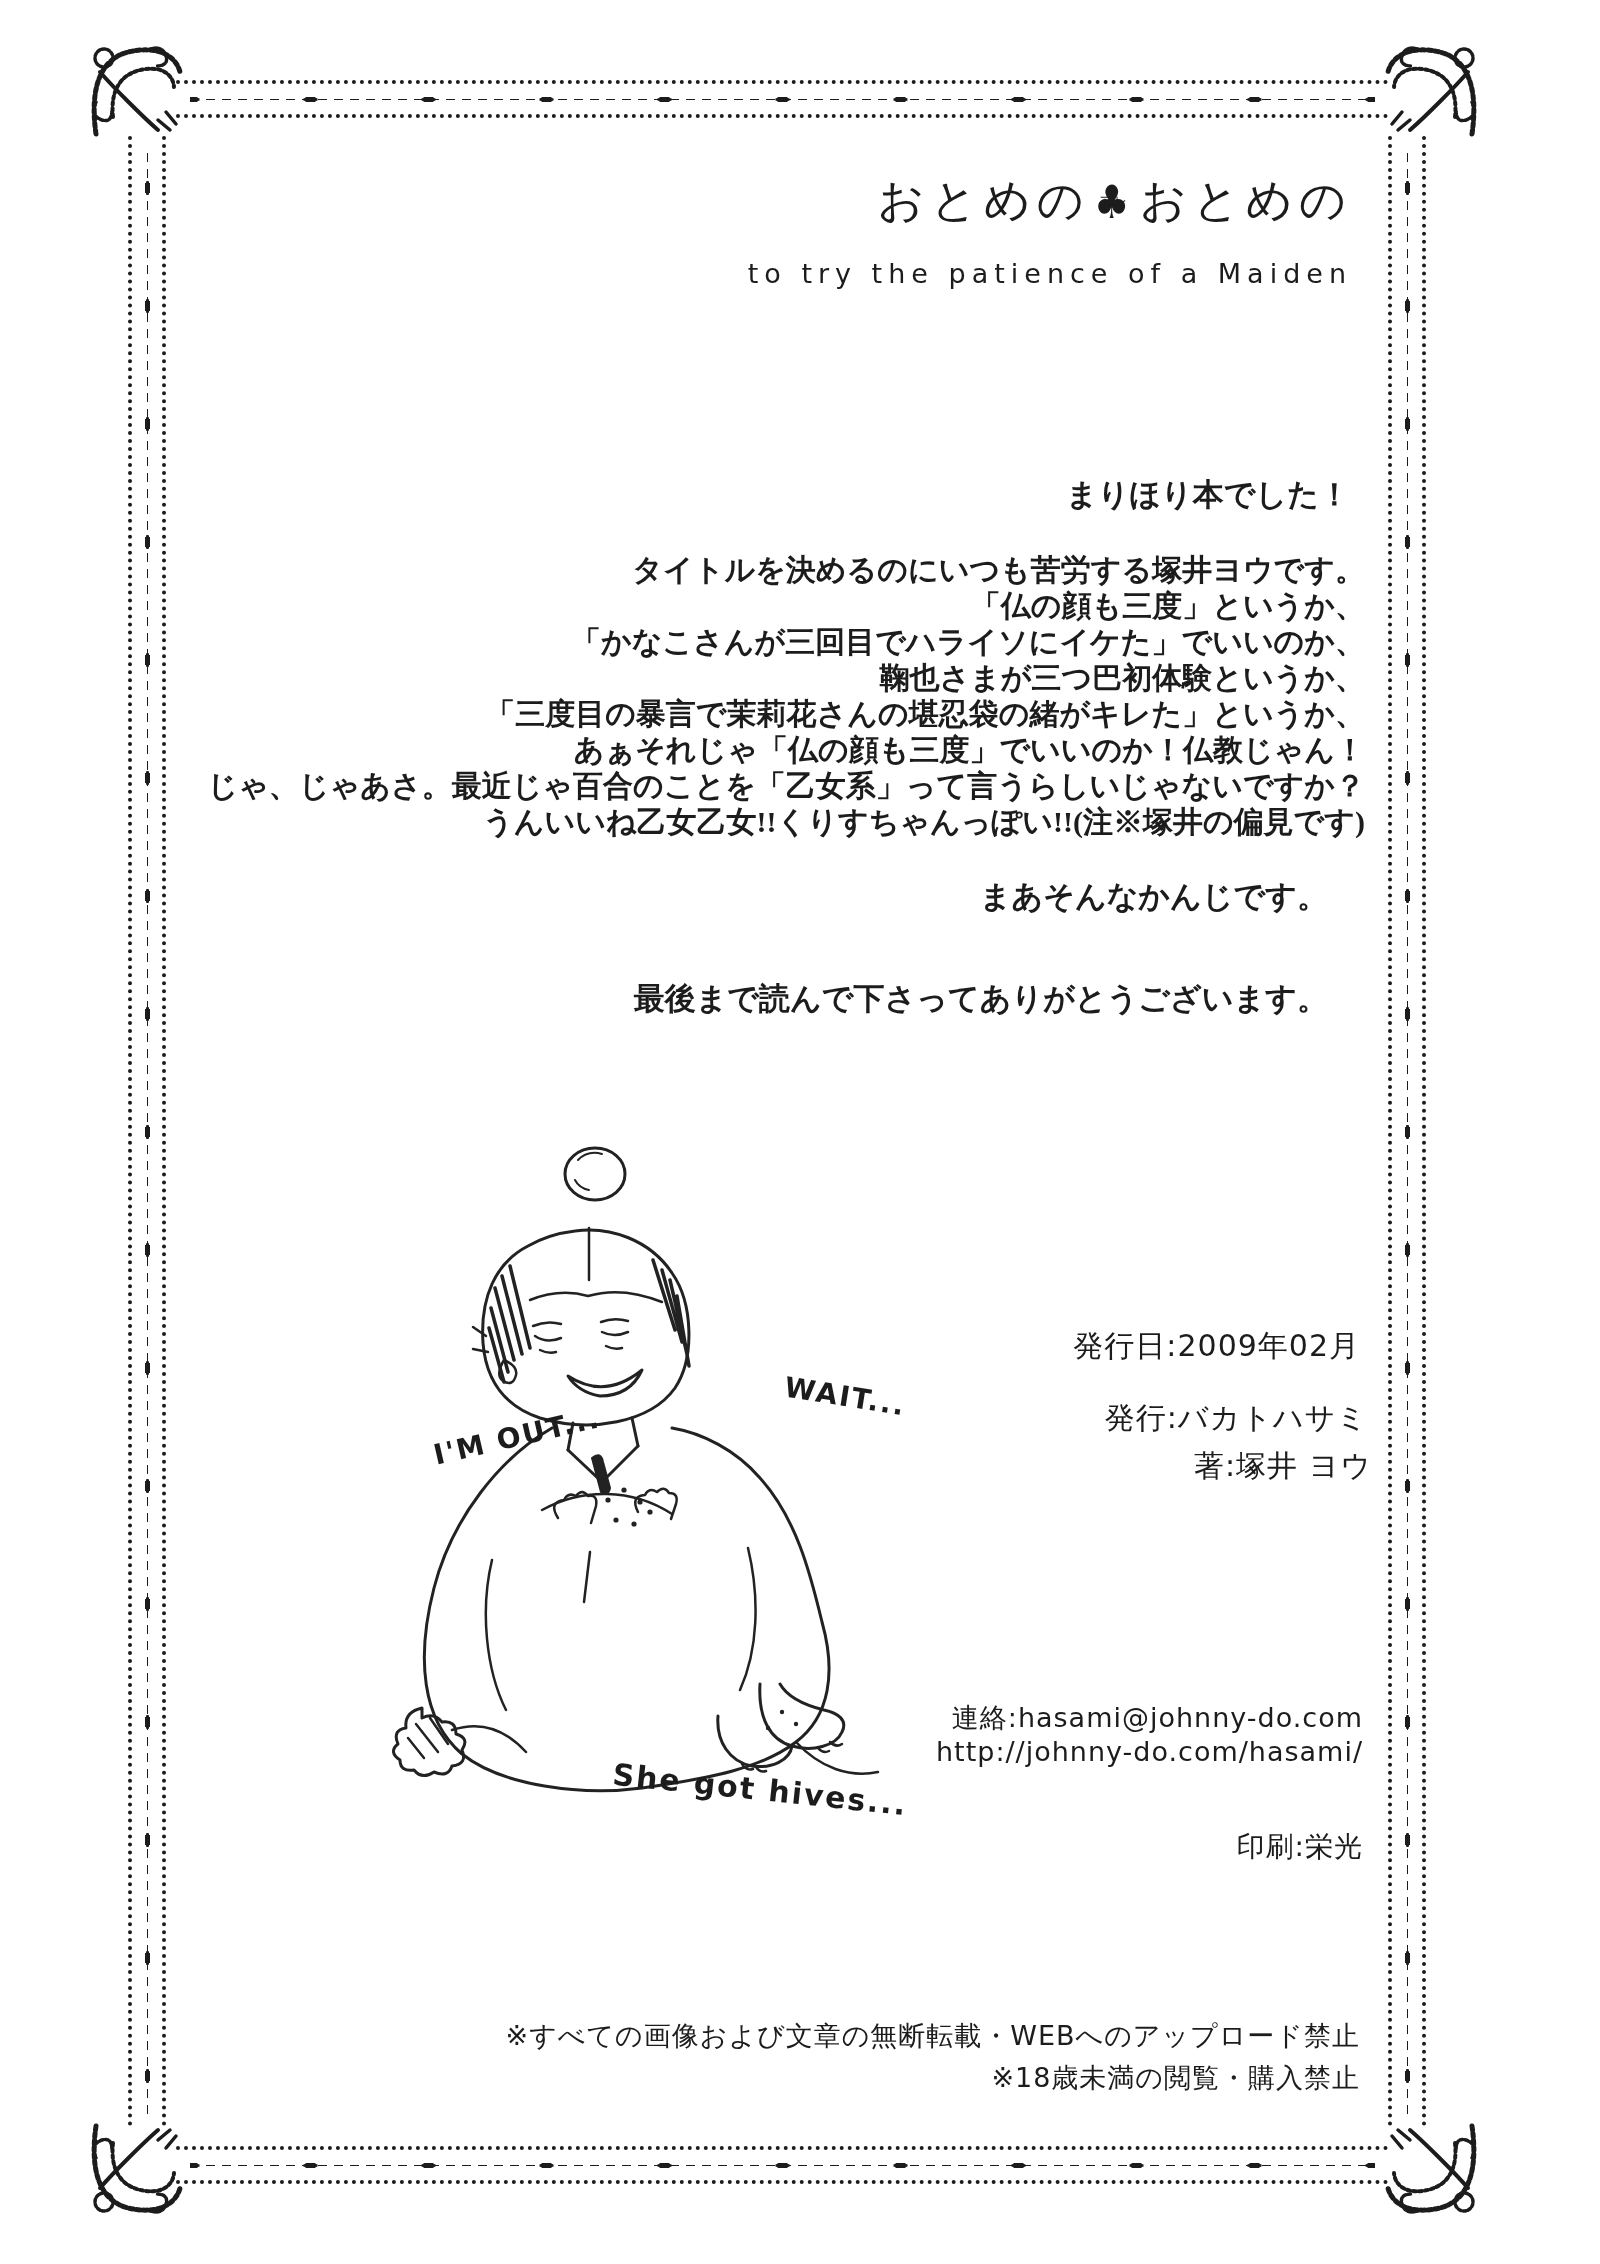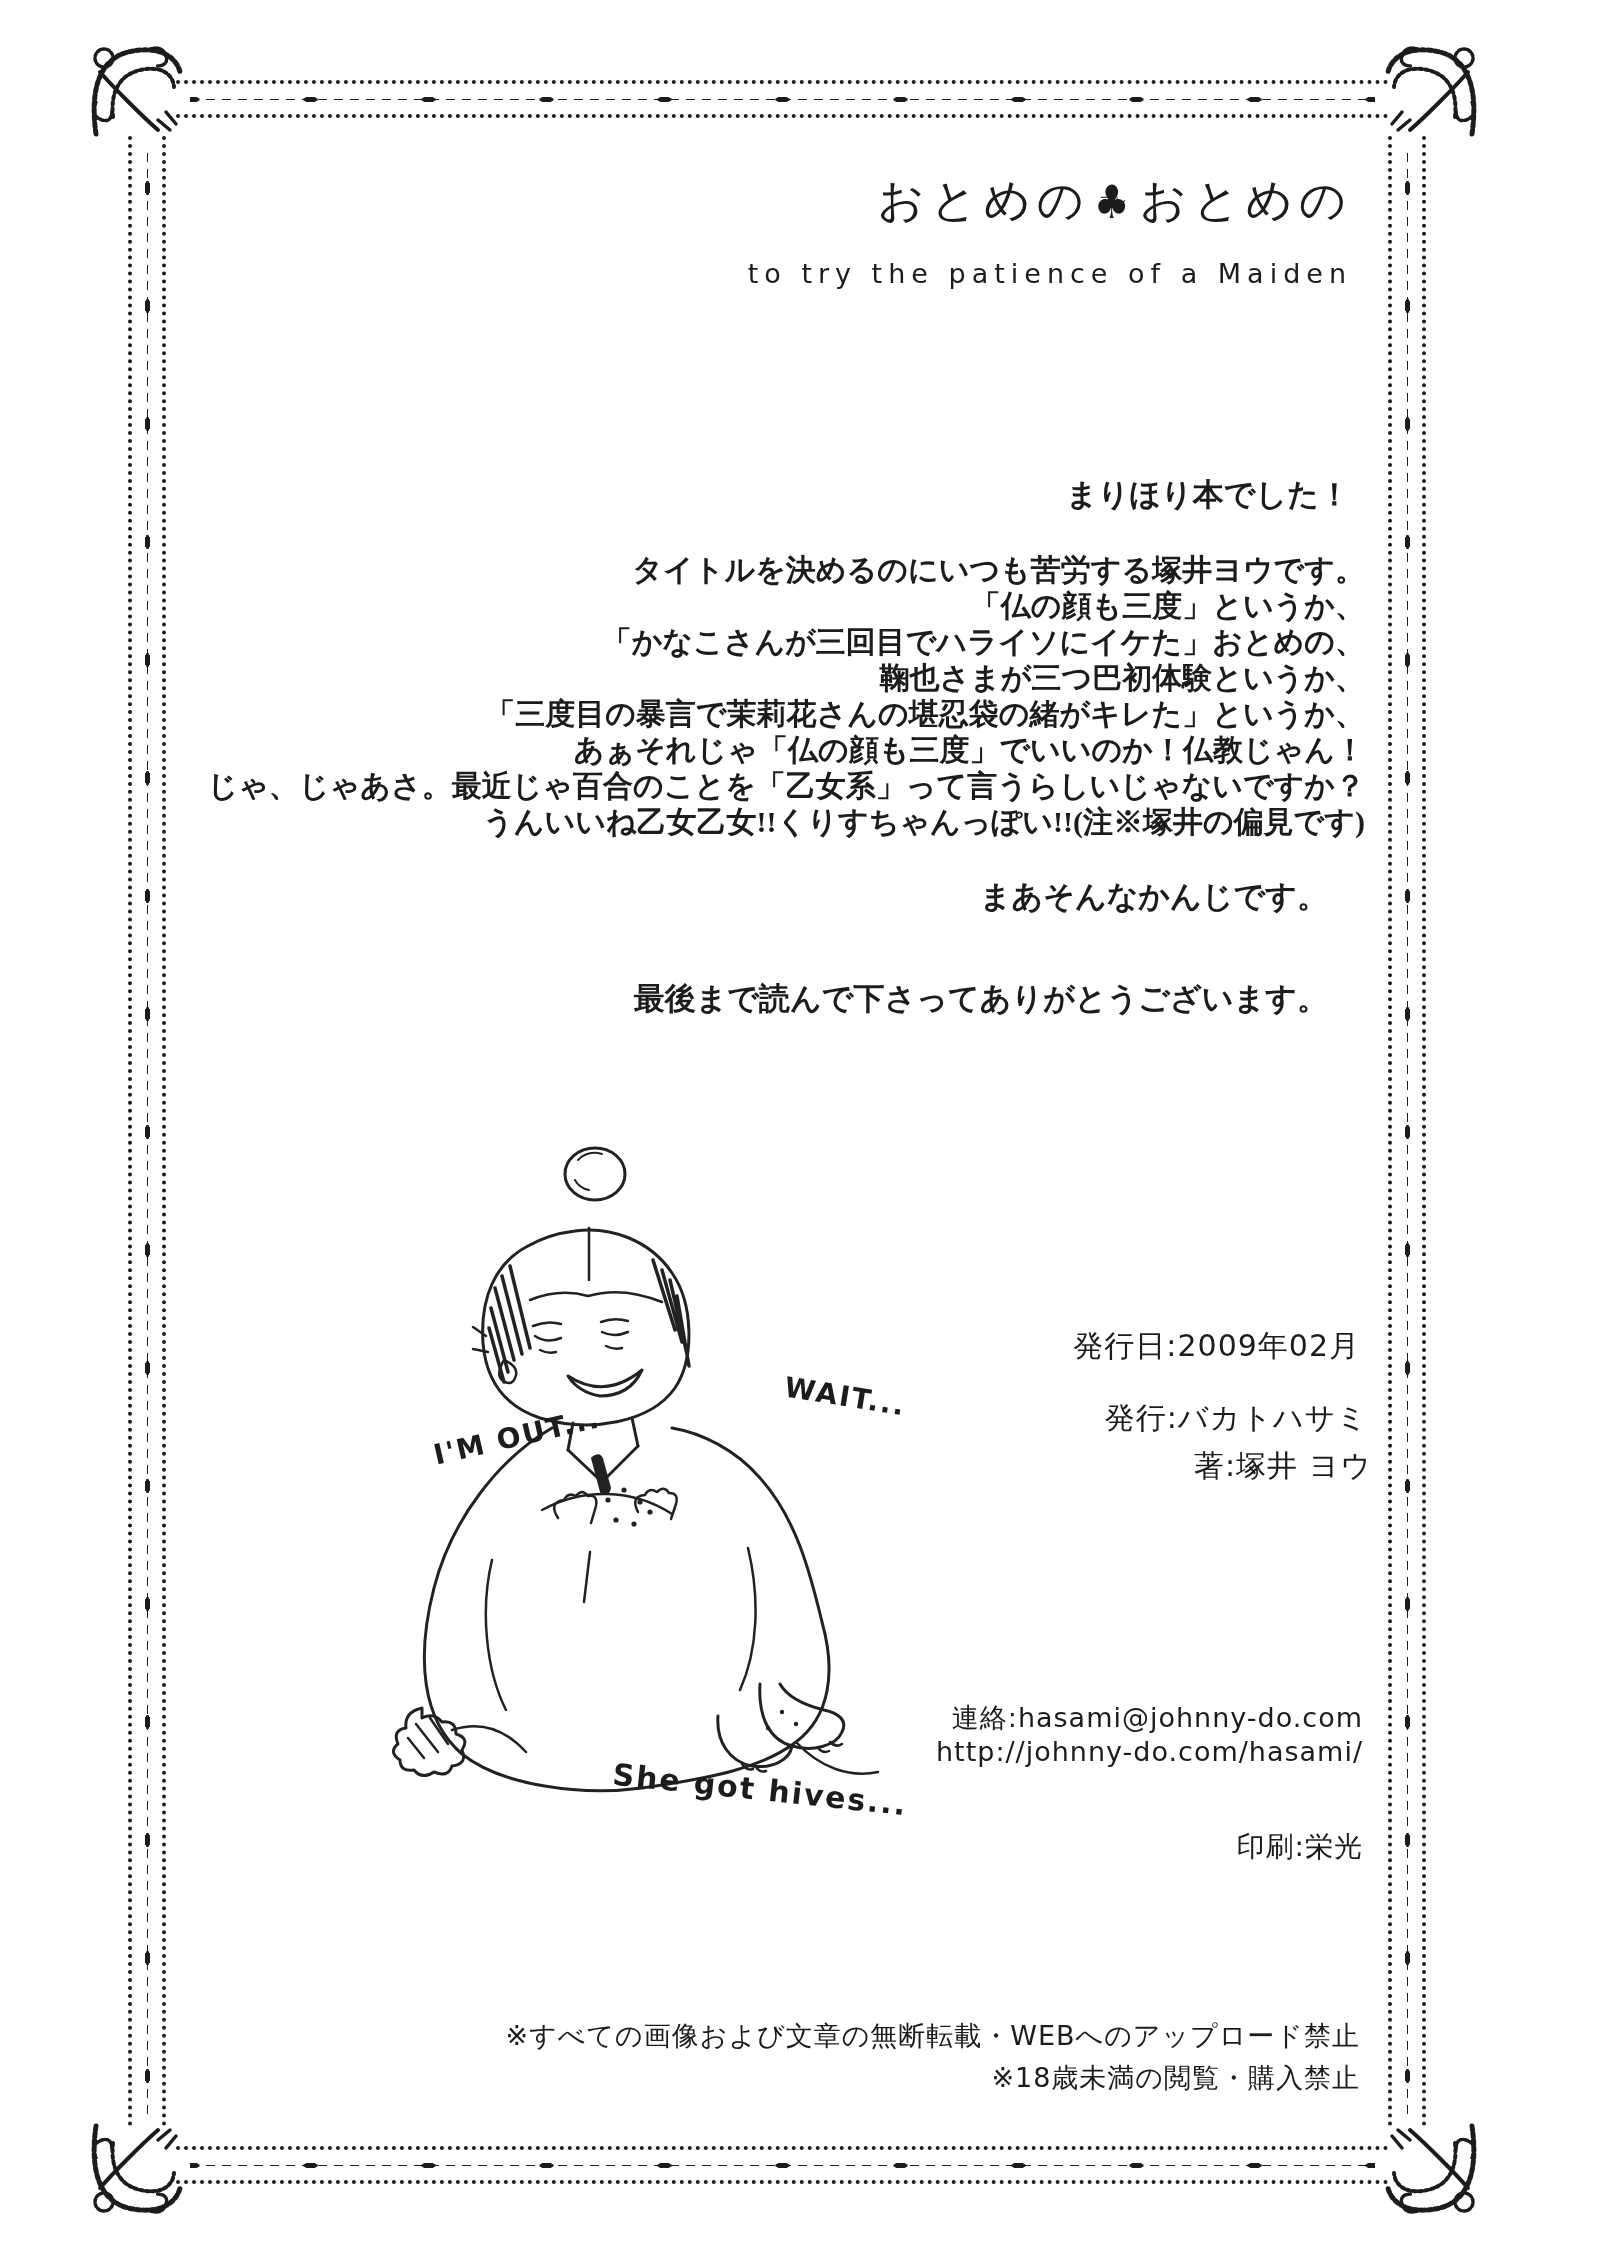--- a/index.html
+++ b/index.html
@@ -127,21 +127,21 @@
       <span>おとめの</span><span class="title-sym"><span class="furi">アレ</span><span>♣</span></span><span>おとめの</span>
     </div>
     <div class="title-en">to try the patience of a Maiden</div>
   </div>
 
   <div class="right-col serif-bold" style="top:474px;right:250px;font-size:31px;">まりほり本でした！</div>
 
   <div class="right-col serif-bold body-lines" style="top:552px;right:235px;">
     <div>タイトルを決めるのにいつも苦労する塚井ヨウです。</div>
     <div>「仏の顔も三度」というか、</div>
-    <div>「かなこさんが三回目でハライソにイケた」おとめの、</div>
+    <div>「かなこさんが三回目でハライソにイケた」でいいのか、</div>
     <div>鞠也さまが三つ巴初体験というか、</div>
     <div>「三度目の暴言で茉莉花さんの堪忍袋の緒がキレた」というか、</div>
     <div>あぁそれじゃ「仏の顔も三度」でいいのか！仏教じゃん！</div>
     <div>じゃ、じゃあさ。最近じゃ百合のことを「乙女系」って言うらしいじゃないですか？</div>
     <div>うんいいね乙女乙女!!くりすちゃんっぽい!!(注※塚井の偏見です)</div>
   </div>
 
   <div class="right-col serif-bold" style="top:876px;right:272px;font-size:31px;">まあそんなかんじです。</div>
   <div class="right-col serif-bold" style="top:978px;right:272px;font-size:31px;">最後まで読んで下さってありがとうございます。</div>
 

